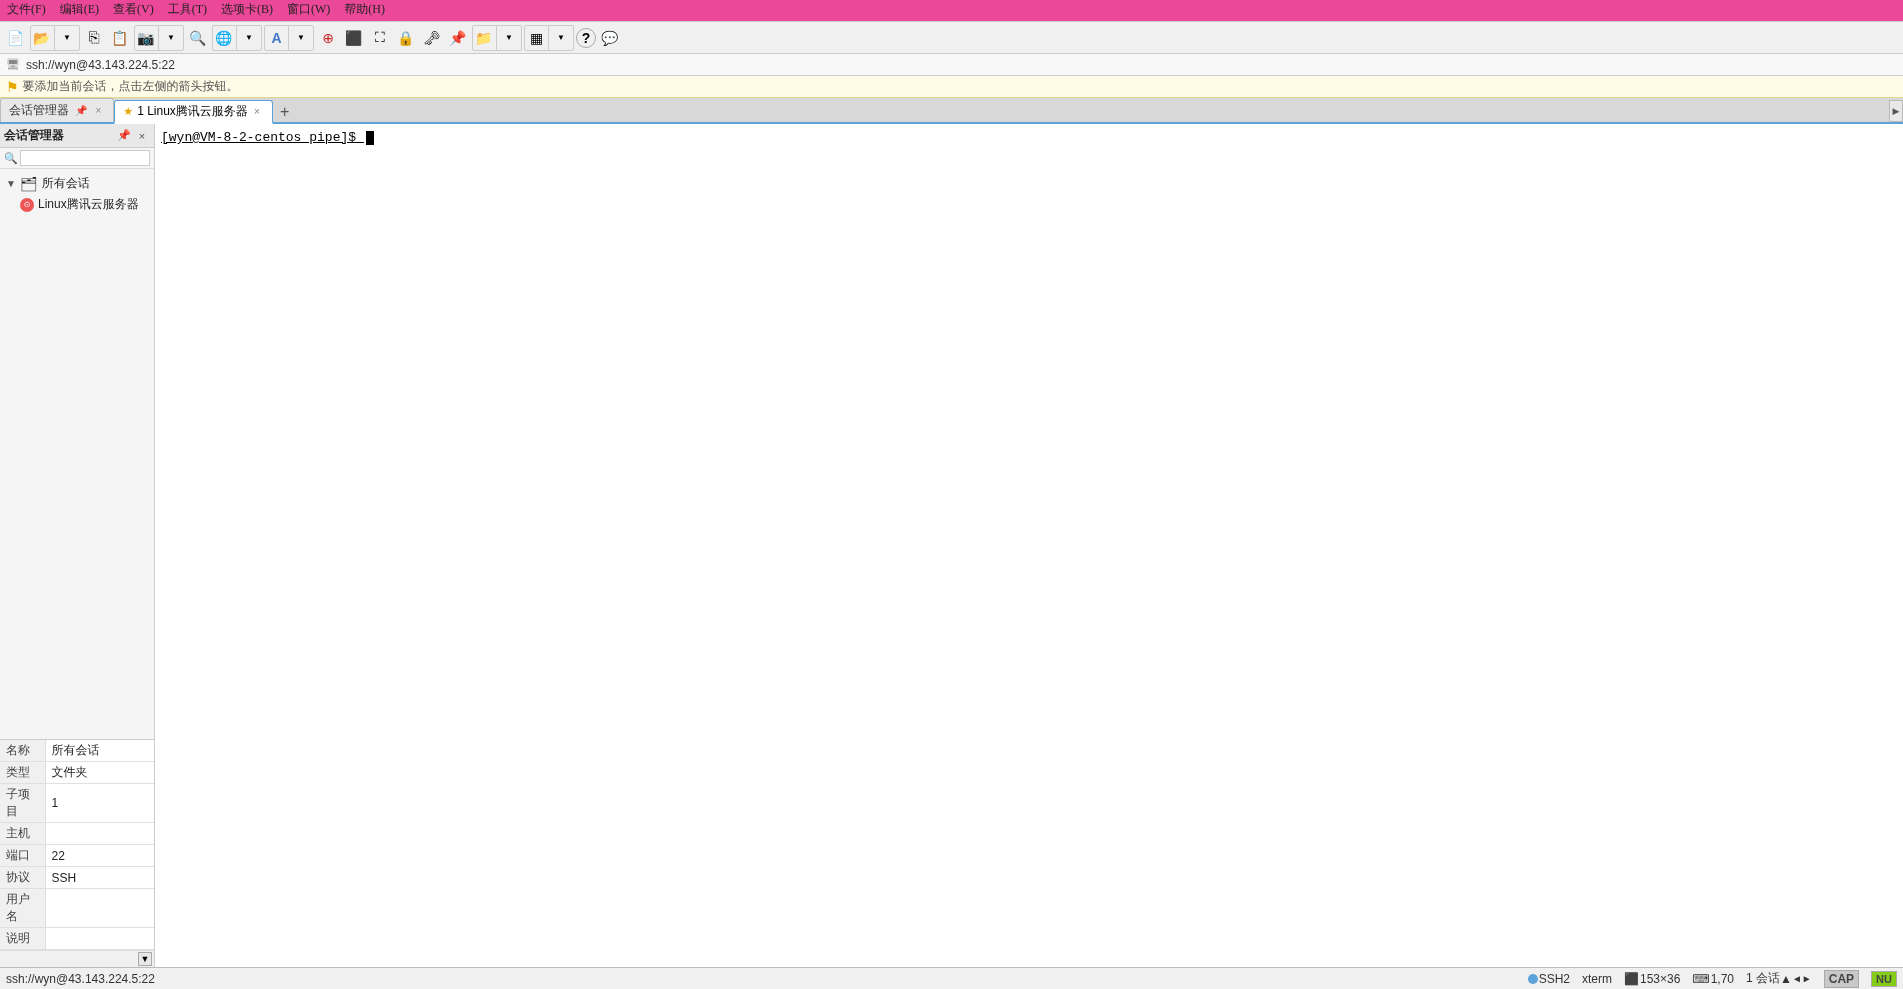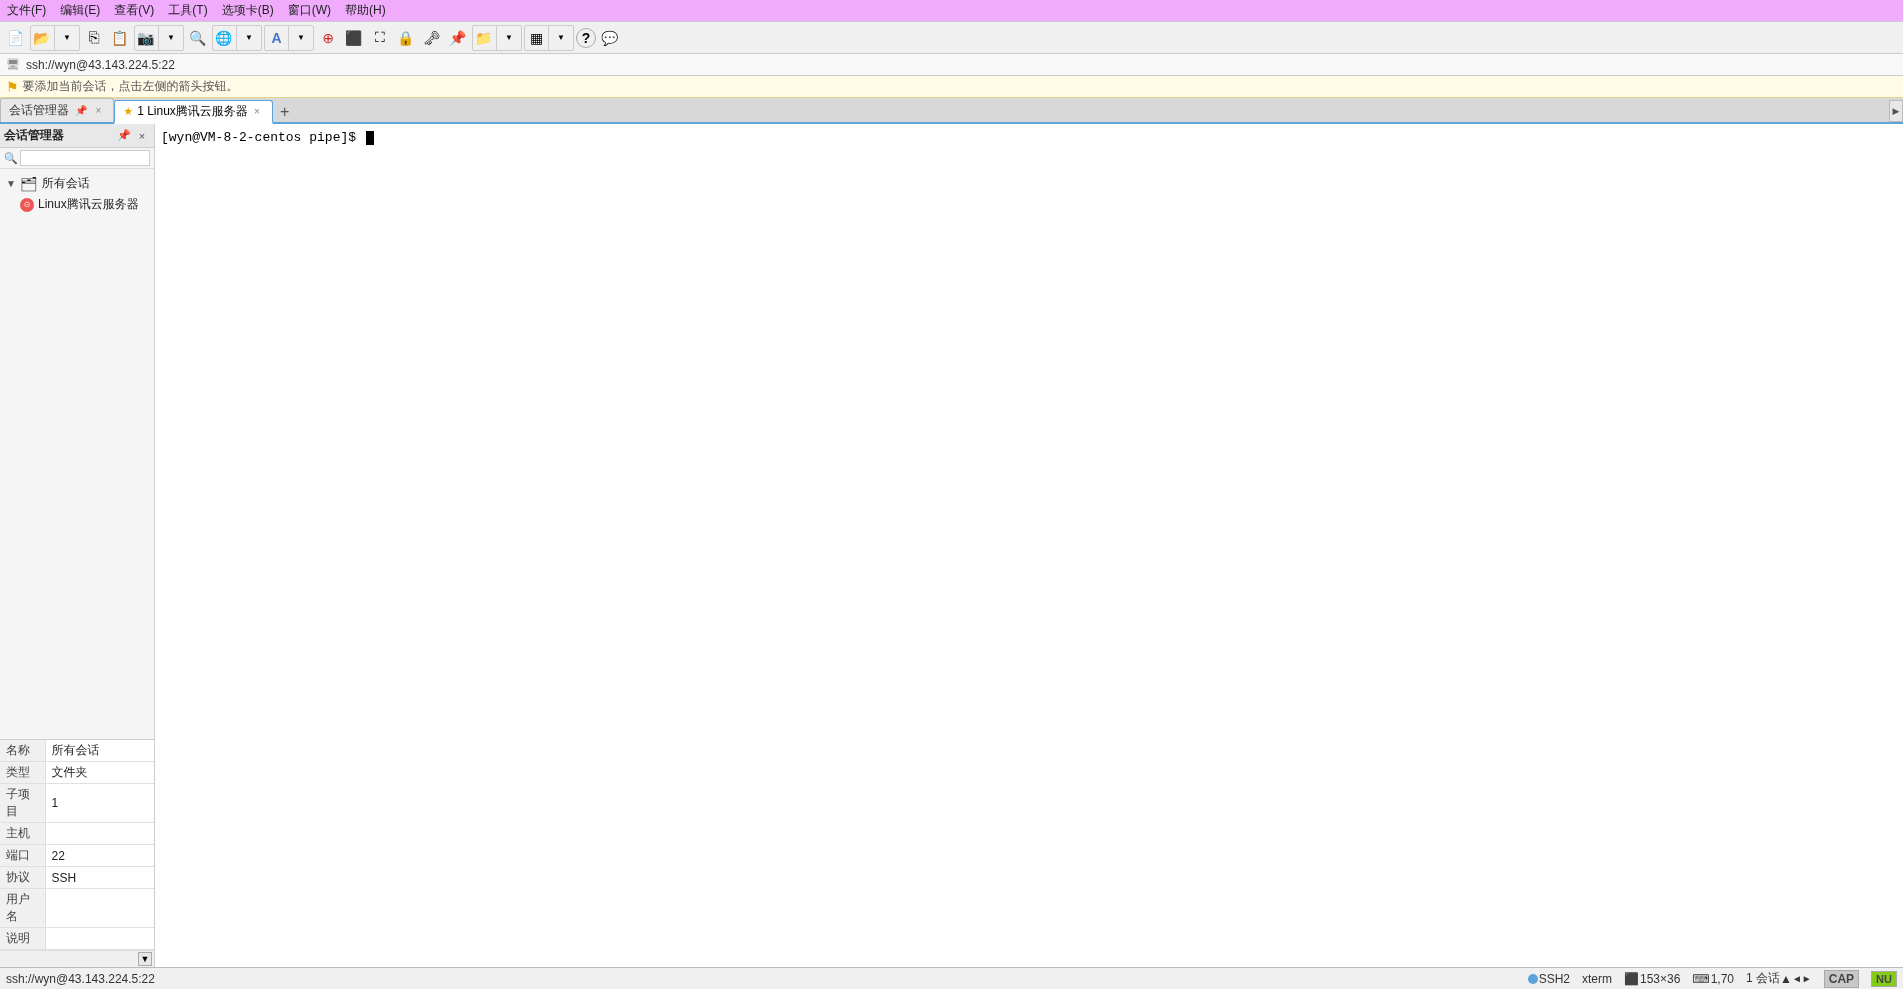--- a/index.html
+++ b/index.html
@@ -9,28 +9,29 @@
       background: #d4d0c8;
       width: 1903px;
       height: 989px;
       overflow: hidden;
       display: flex;
       flex-direction: column;
     }
 
     
     .menubar {
-      background: #f0abfc;
+      background: #ec4899;
       border-bottom: 1px solid #ccc;
       padding: 2px 4px;
       display: flex;
-      align-items: center;
+      align-items: flex-end;
       gap: 8px;
       height: 22px;
       flex-shrink: 0;
+      font-family: Liberation Serif, serif;
     }
     .menubar-item {
       color: #222;
       cursor: pointer;
       padding: 1px 3px;
       font-size: 12px;
     }
 
     
     .toolbar {
@@ -286,20 +287,21 @@
       overflow: auto;
       font-family: 'Courier New', 'Consolas', monospace;
       font-size: 13px;
       color: #000;
       padding: 6px;
       position: relative;
     }
     .terminal-line {
       display: flex;
       align-items: center;
+      text-decoration: underline;
     }
     .terminal-prompt {
       color: #000;
       white-space: pre;
     }
     .terminal-cursor {
       display: inline-block;
       width: 8px;
       height: 14px;
       background: #000;

